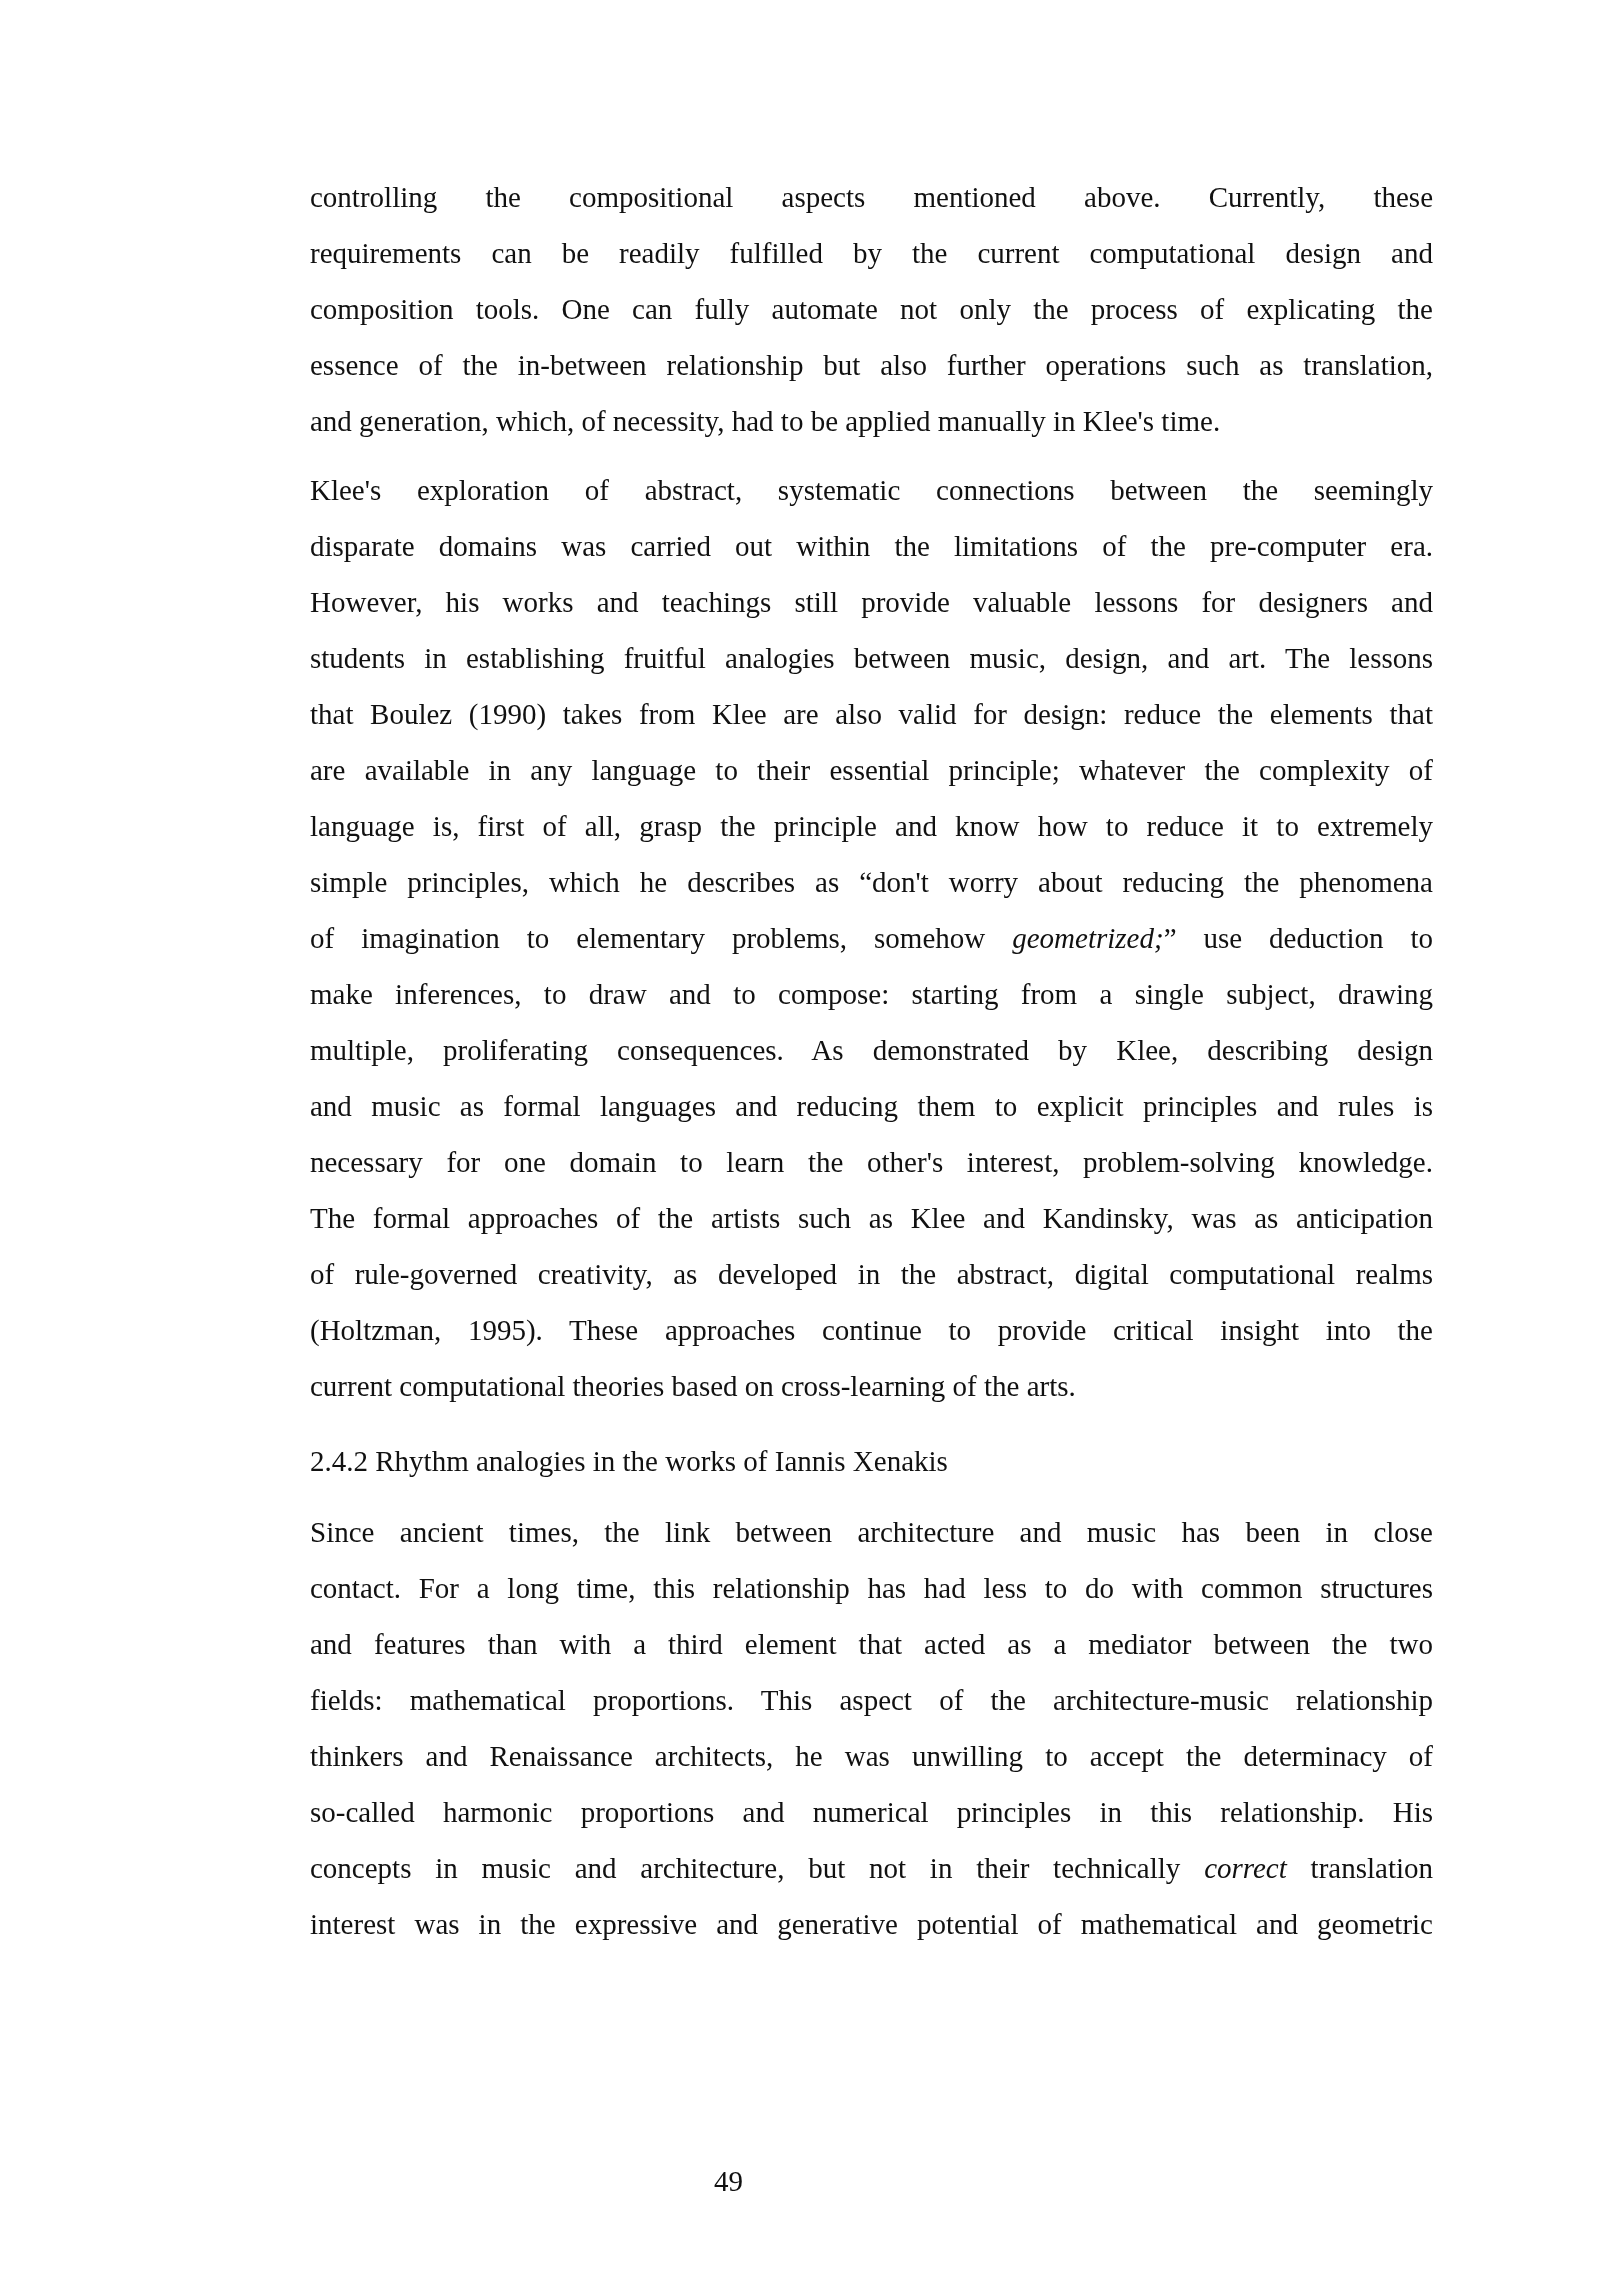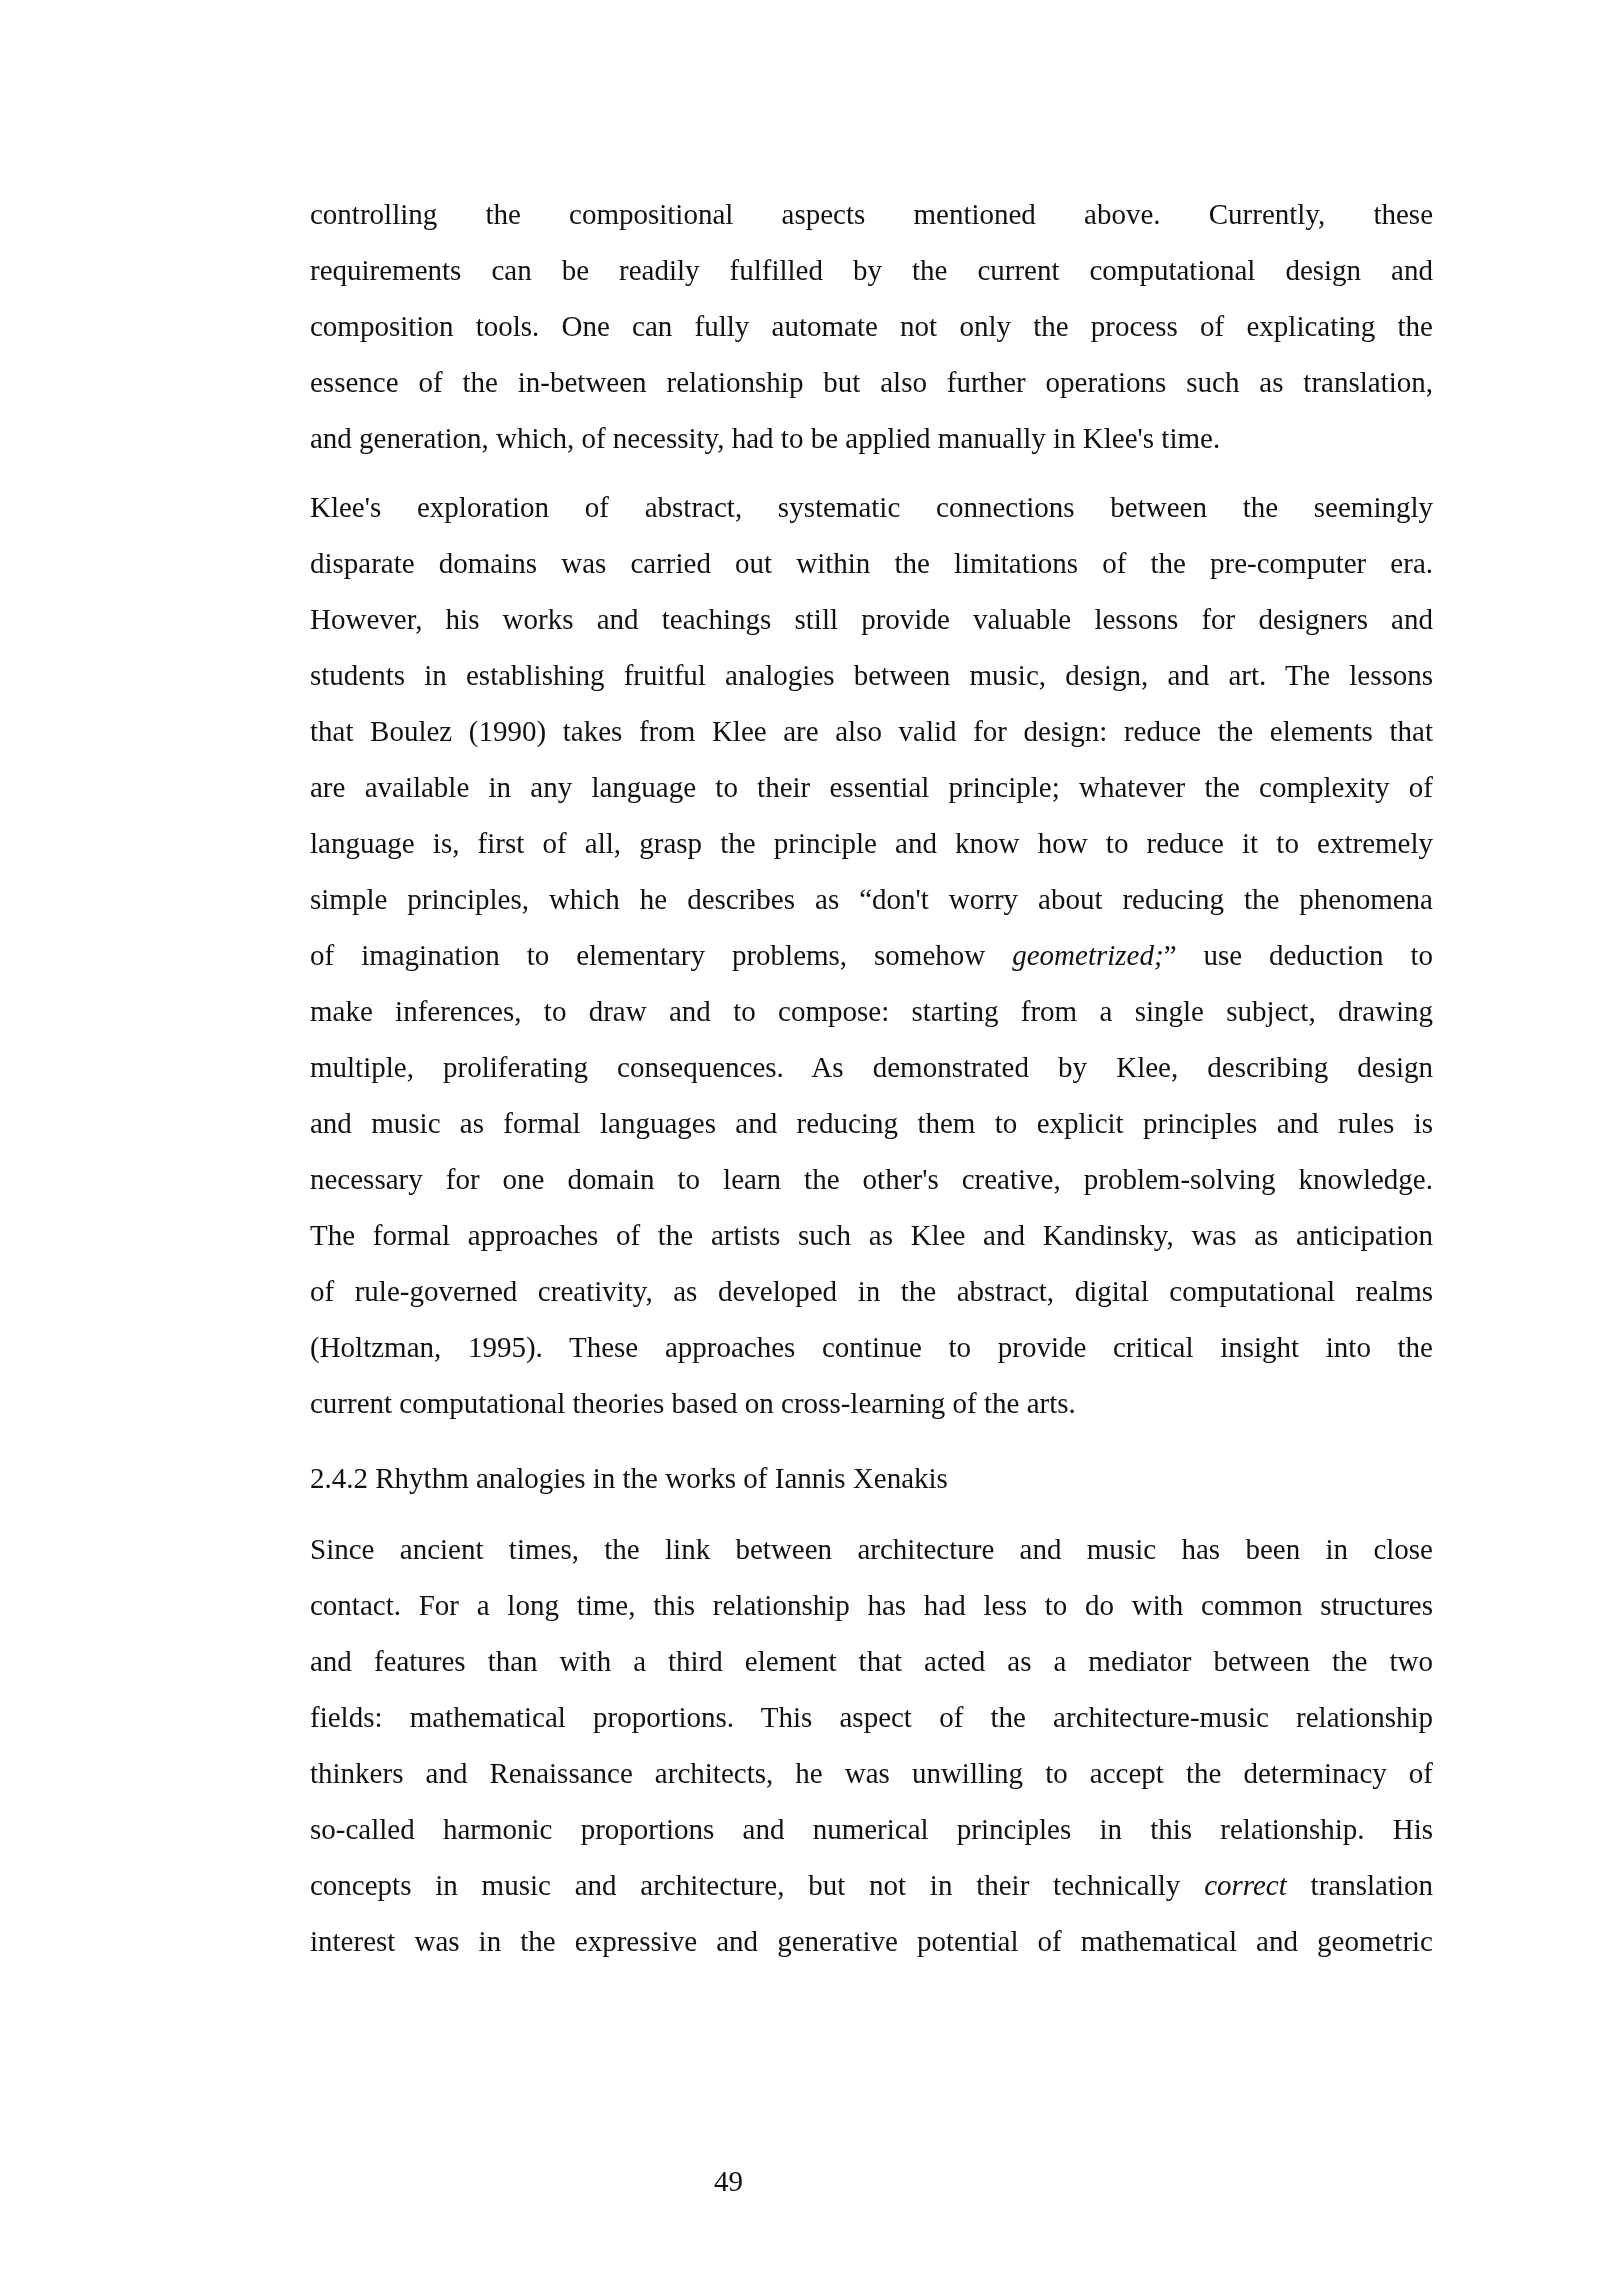--- a/index.html
+++ b/index.html
@@ -11,21 +11,21 @@
       width: 1621px;
       height: 2293px;
       position: relative;
       overflow: hidden;
       font-family: "Liberation Serif", "DejaVu Serif", serif;
       color: #111111;
     }
     .page {
       position: absolute;
       left: 310px;
-      top: 186px;
+      top: 169px;
       width: 1123px;
     }
     .para {
       margin: 0;
       padding: 0;
     }
     .line {
       display: block;
       height: 56px;
       line-height: 56px;
@@ -83,21 +83,21 @@
     <span class="line">However, his works and teachings still provide valuable lessons for designers and</span>
     <span class="line">students in establishing fruitful analogies between music, design, and art. The lessons</span>
     <span class="line">that Boulez (1990) takes from Klee are also valid for design: reduce the elements that</span>
     <span class="line">are available in any language to their essential principle; whatever the complexity of</span>
     <span class="line">language is, first of all, grasp the principle and know how to reduce it to extremely</span>
     <span class="line">simple principles, which he describes as “don't worry about reducing the phenomena</span>
     <span class="line"><span>of imagination to elementary problems, somehow </span><span class="seg-italic">geometrized;</span><span>” use deduction to</span></span>
     <span class="line">make inferences, to draw and to compose: starting from a single subject, drawing</span>
     <span class="line">multiple, proliferating consequences. As demonstrated by Klee, describing design</span>
     <span class="line">and music as formal languages and reducing them to explicit principles and rules is</span>
-    <span class="line">necessary for one domain to learn the other's creative, problem-solving knowledge.</span>
+    <span class="line">necessary for one domain to learn the other's interest, problem-solving knowledge.</span>
     <span class="line">The formal approaches of the artists such as Klee and Kandinsky, was as anticipation</span>
     <span class="line">of rule-governed creativity, as developed in the abstract, digital computational realms</span>
     <span class="line">(Holtzman, 1995). These approaches continue to provide critical insight into the</span>
     <span class="line last">current computational theories based on cross-learning of the arts.</span>
   </div>
 
   <div class="heading">2.4.2 Rhythm analogies in the works of Iannis Xenakis</div>
 
   <div class="para">
     <span class="line">Since ancient times, the link between architecture and music has been in close</span>

